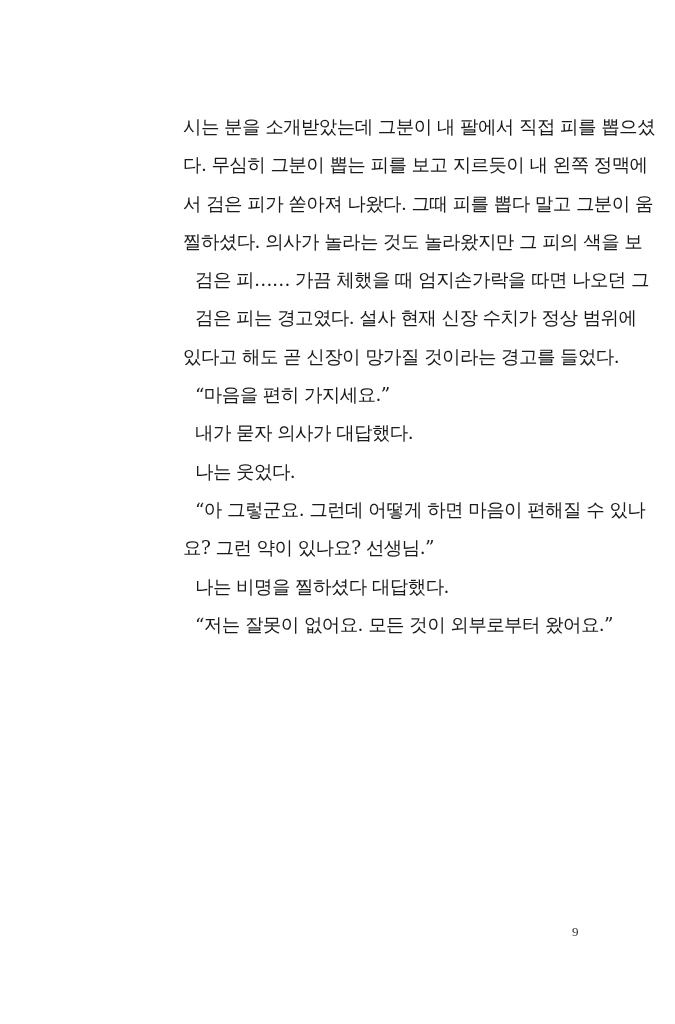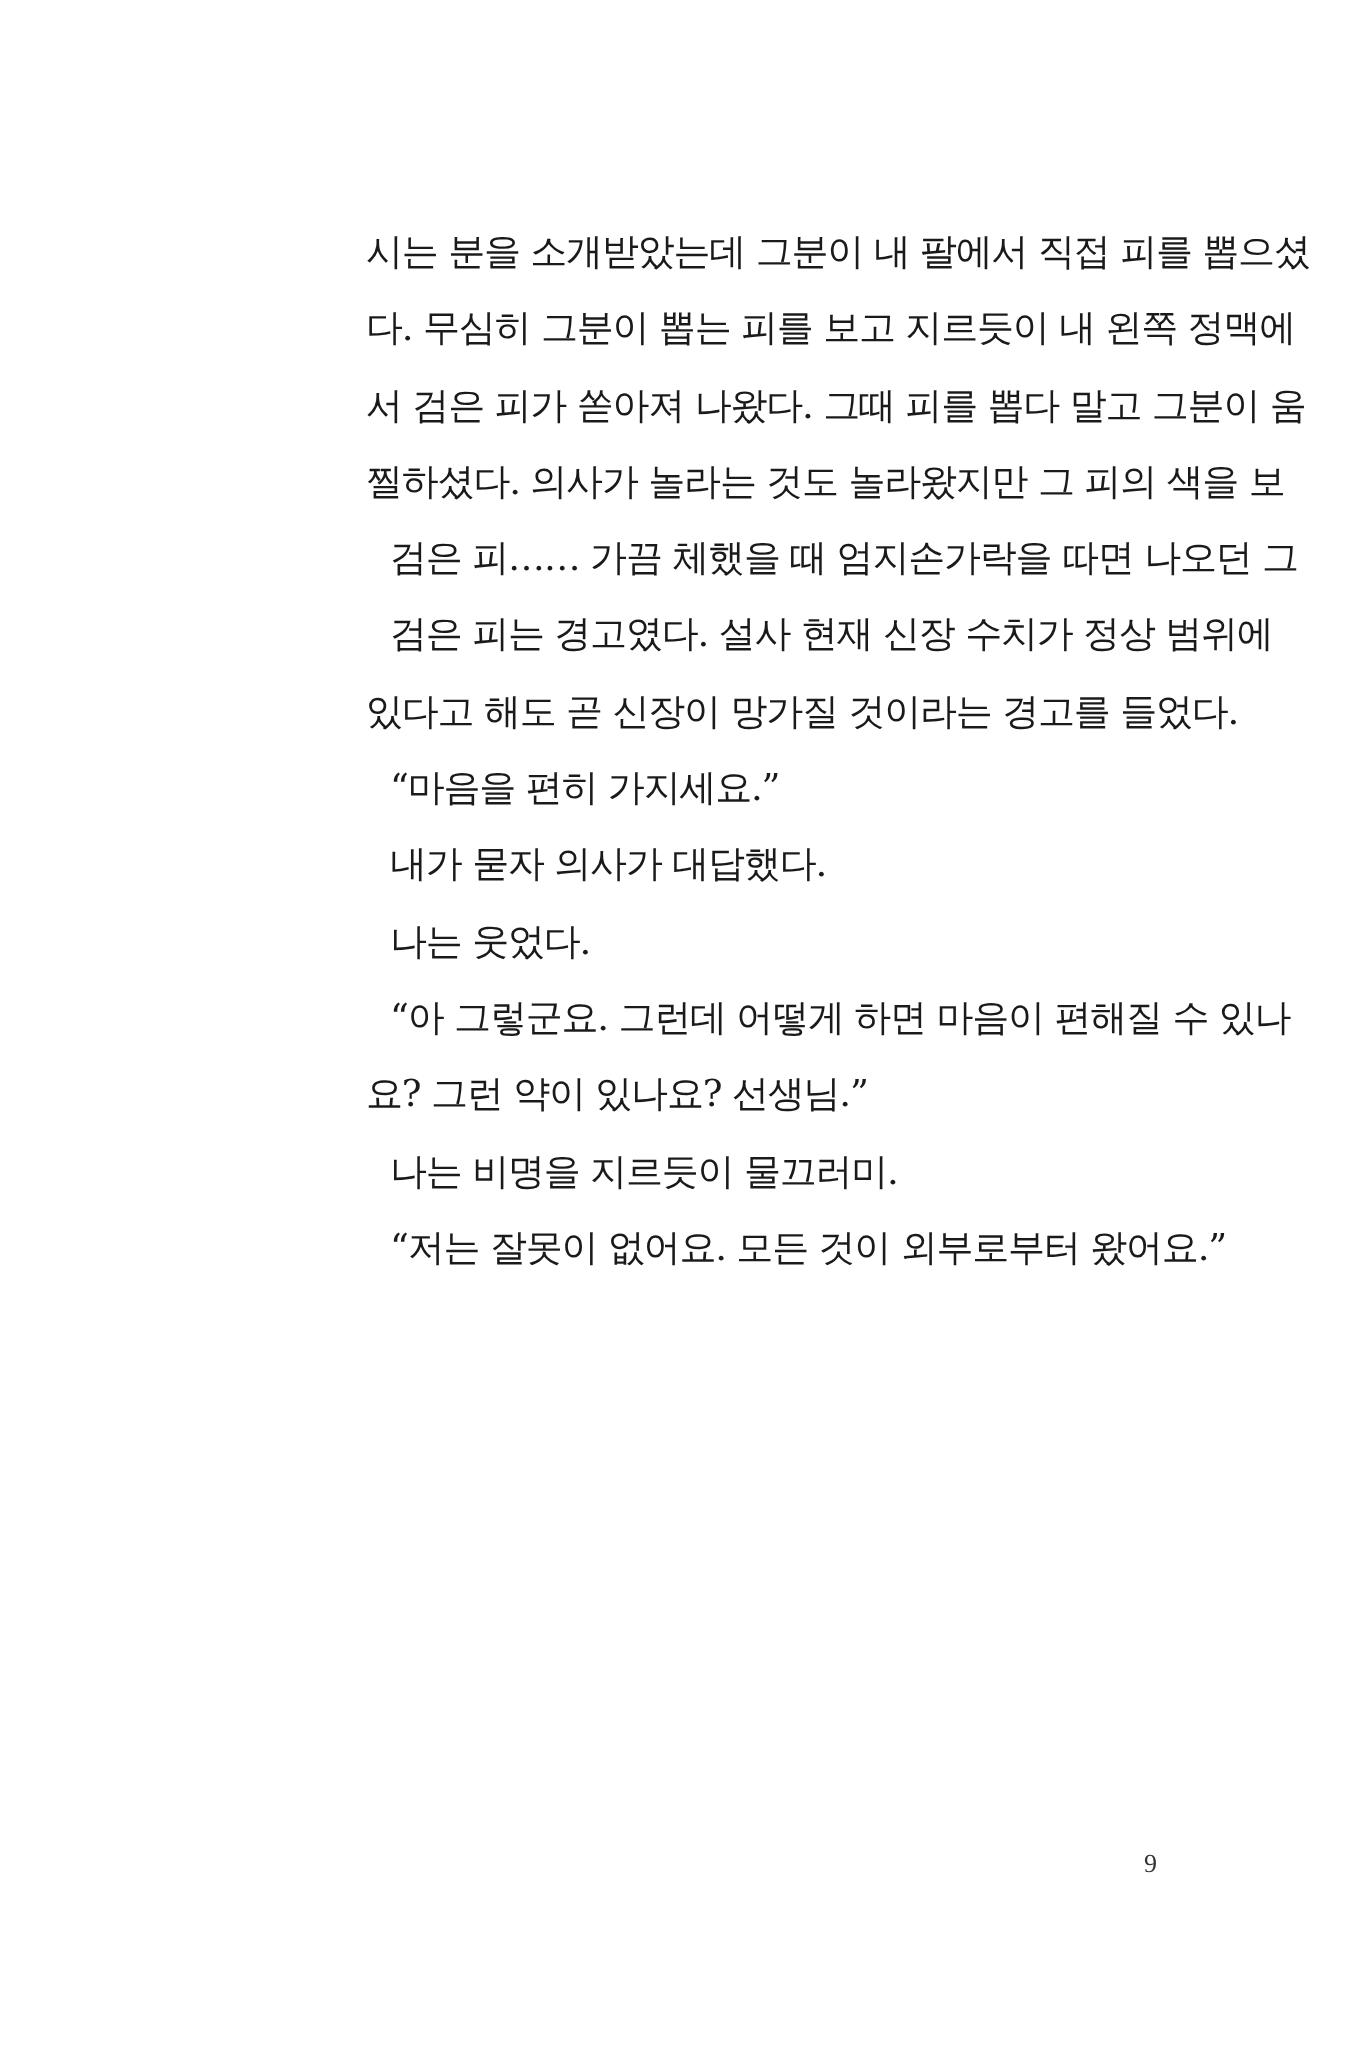--- a/index.html
+++ b/index.html
@@ -63,17 +63,17 @@
     <div class="line justify">서 검은 피가 쏟아져 나왔다. 그때 피를 뽑다 말고 그분이 움</div>
     <div class="line justify">찔하셨다. 의사가 놀라는 것도 놀라왔지만 그 피의 색을 보</div>
     <div class="line indent justify">검은 피…… 가끔 체했을 때 엄지손가락을 따면 나오던 그</div>
     <div class="line indent justify">검은 피는 경고였다. 설사 현재 신장 수치가 정상 범위에</div>
     <div class="line">있다고 해도 곧 신장이 망가질 것이라는 경고를 들었다.</div>
     <div class="line indent">“마음을 편히 가지세요.”</div>
     <div class="line indent">내가 묻자 의사가 대답했다.</div>
     <div class="line indent">나는 웃었다.</div>
     <div class="line indent justify">“아 그렇군요. 그런데 어떻게 하면 마음이 편해질 수 있나</div>
     <div class="line">요? 그런 약이 있나요? 선생님.”</div>
-    <div class="line indent">나는 비명을 지르듯이 물끄러미.</div>
+    <div class="line indent">나는 비명을 찔하셨다 대답했다.</div>
     <div class="line indent">“저는 잘못이 없어요. 모든 것이 외부로부터 왔어요.”</div>
   </div>
   <div class="page-number">9</div>
 </div>
 
 </body></html>

